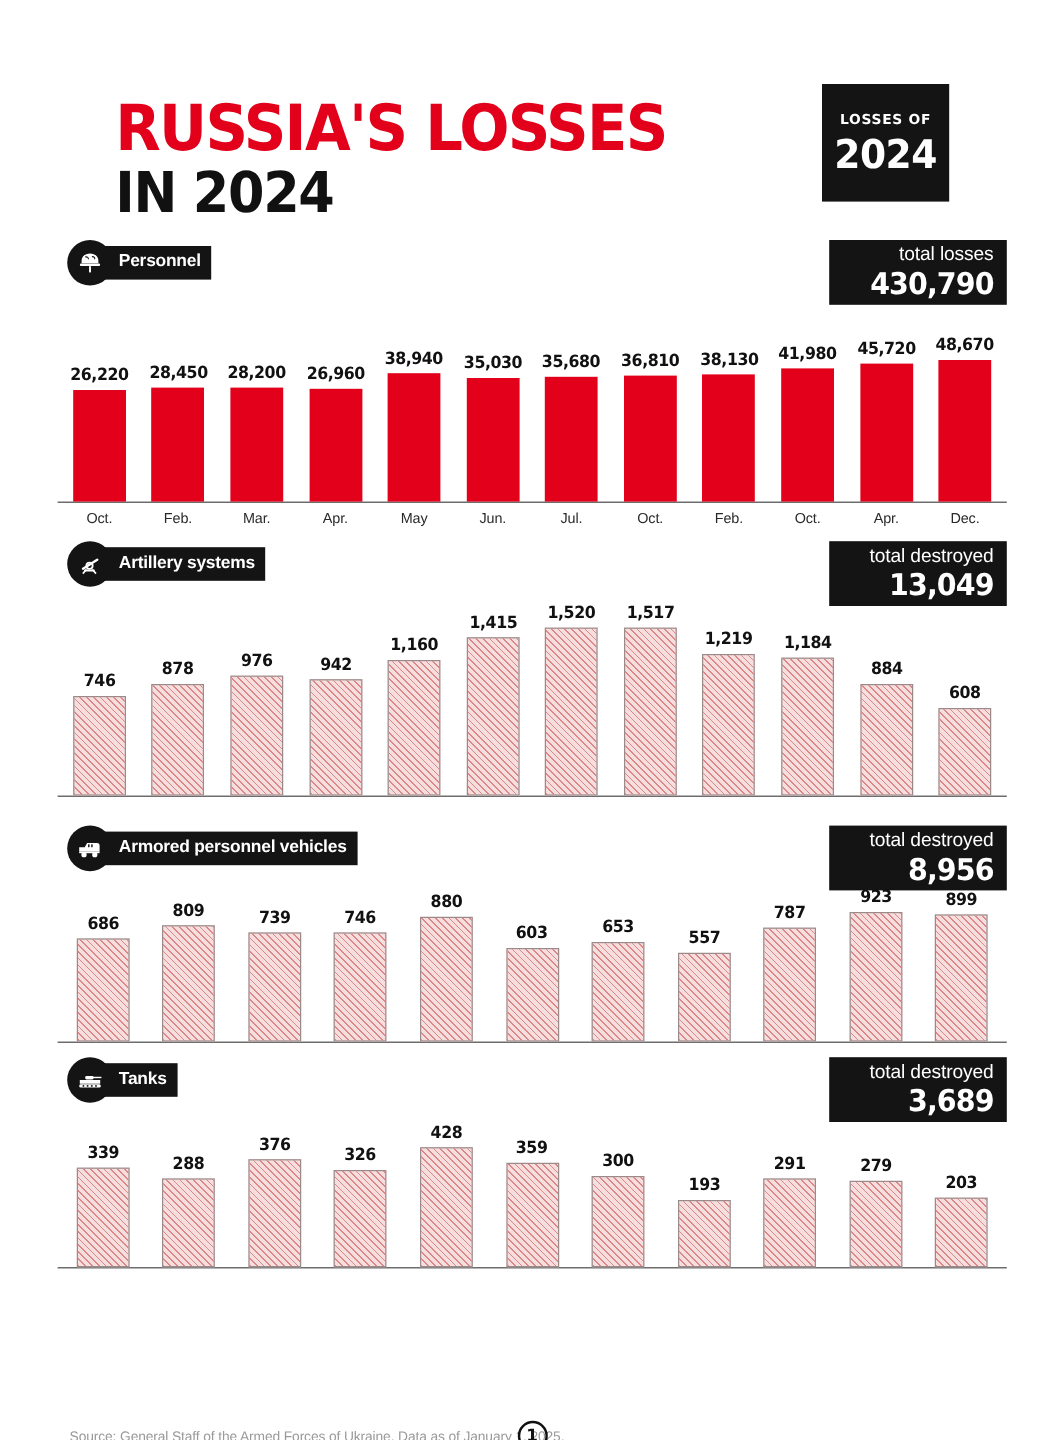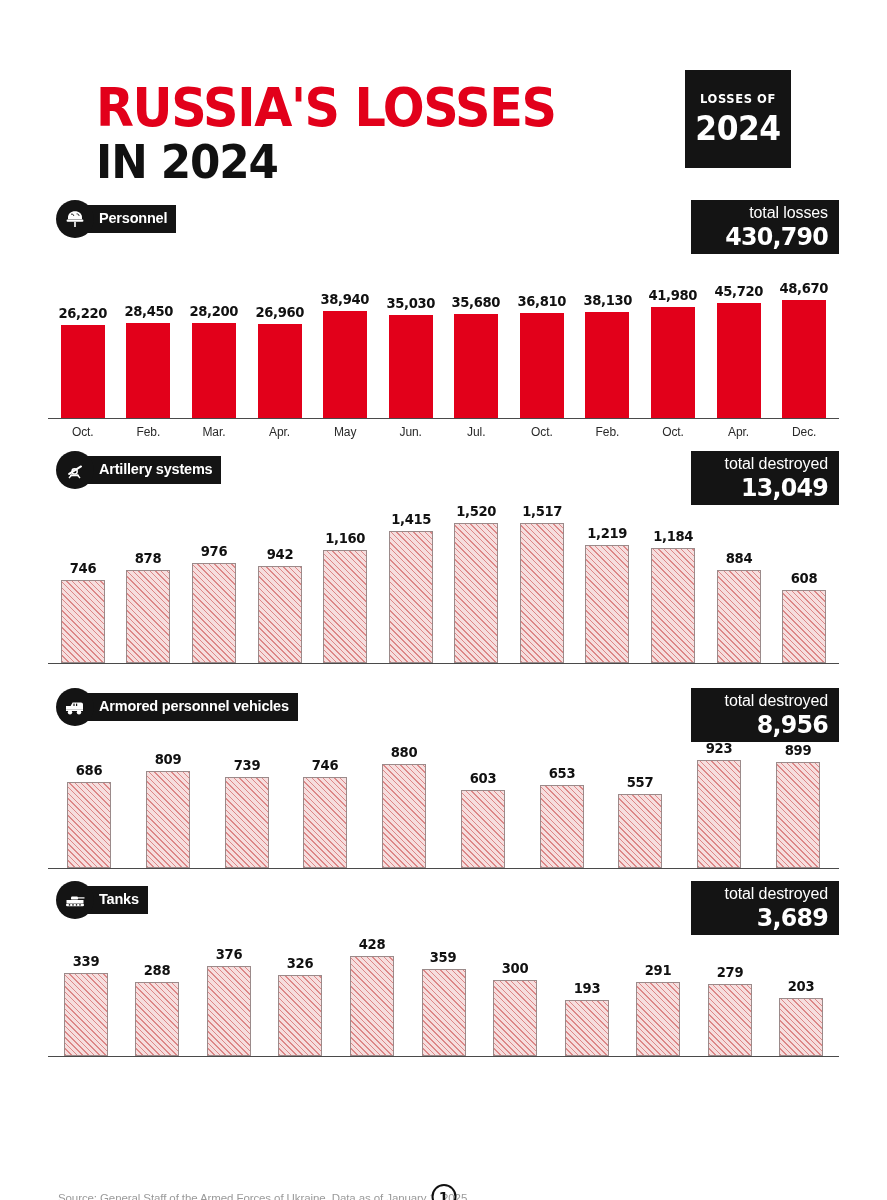--- a/index.html
+++ b/index.html
@@ -338,20 +338,24 @@
           </div>
           <div class="col">
             <div class="val">653</div>
             <div class="bar bar-hatch" style="height: 83px;"></div>
           </div>
           <div class="col">
             <div class="val">557</div>
             <div class="bar bar-hatch" style="height: 74px;"></div>
           </div>
           <div class="col">
+            <div class="val">787</div>
+            <div class="bar bar-hatch" style="height: 95px;"></div>
+          </div>
+          <div class="col">
             <div class="val">923</div>
             <div class="bar bar-hatch" style="height: 108px;"></div>
           </div>
           <div class="col">
             <div class="val">899</div>
             <div class="bar bar-hatch" style="height: 106px;"></div>
           </div>
         </div>
     </div>
     <div class="axis"></div>

